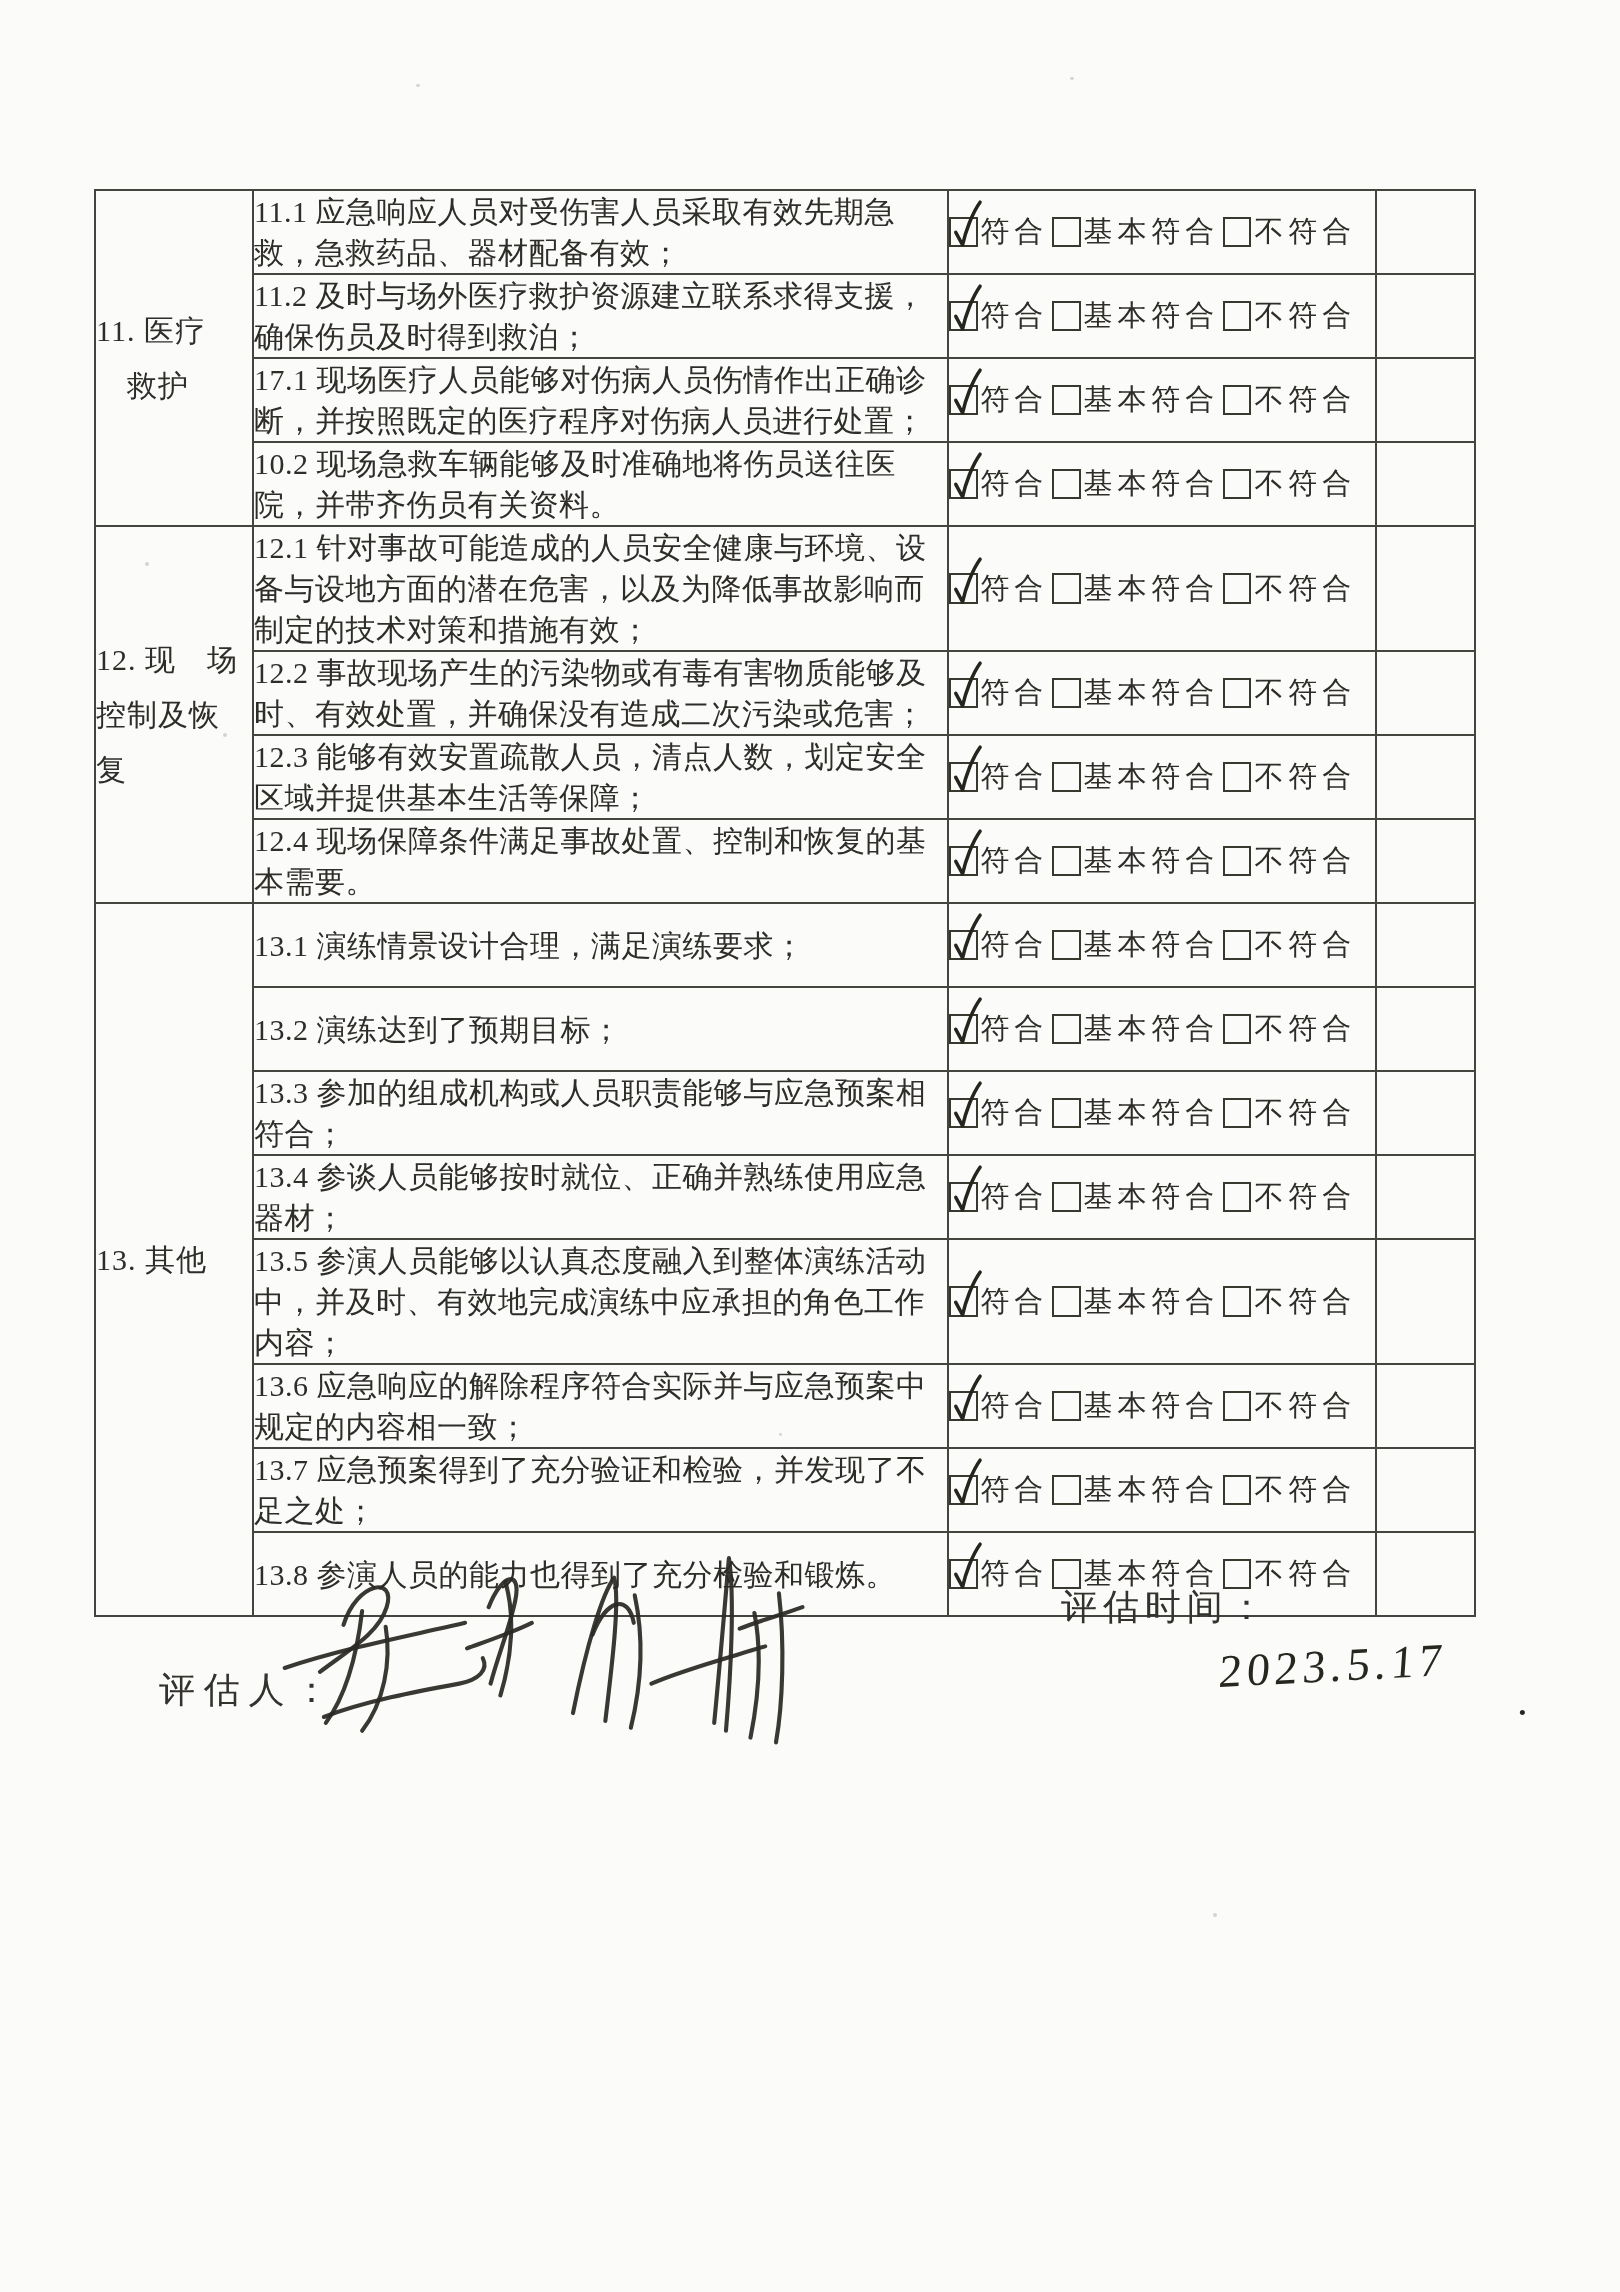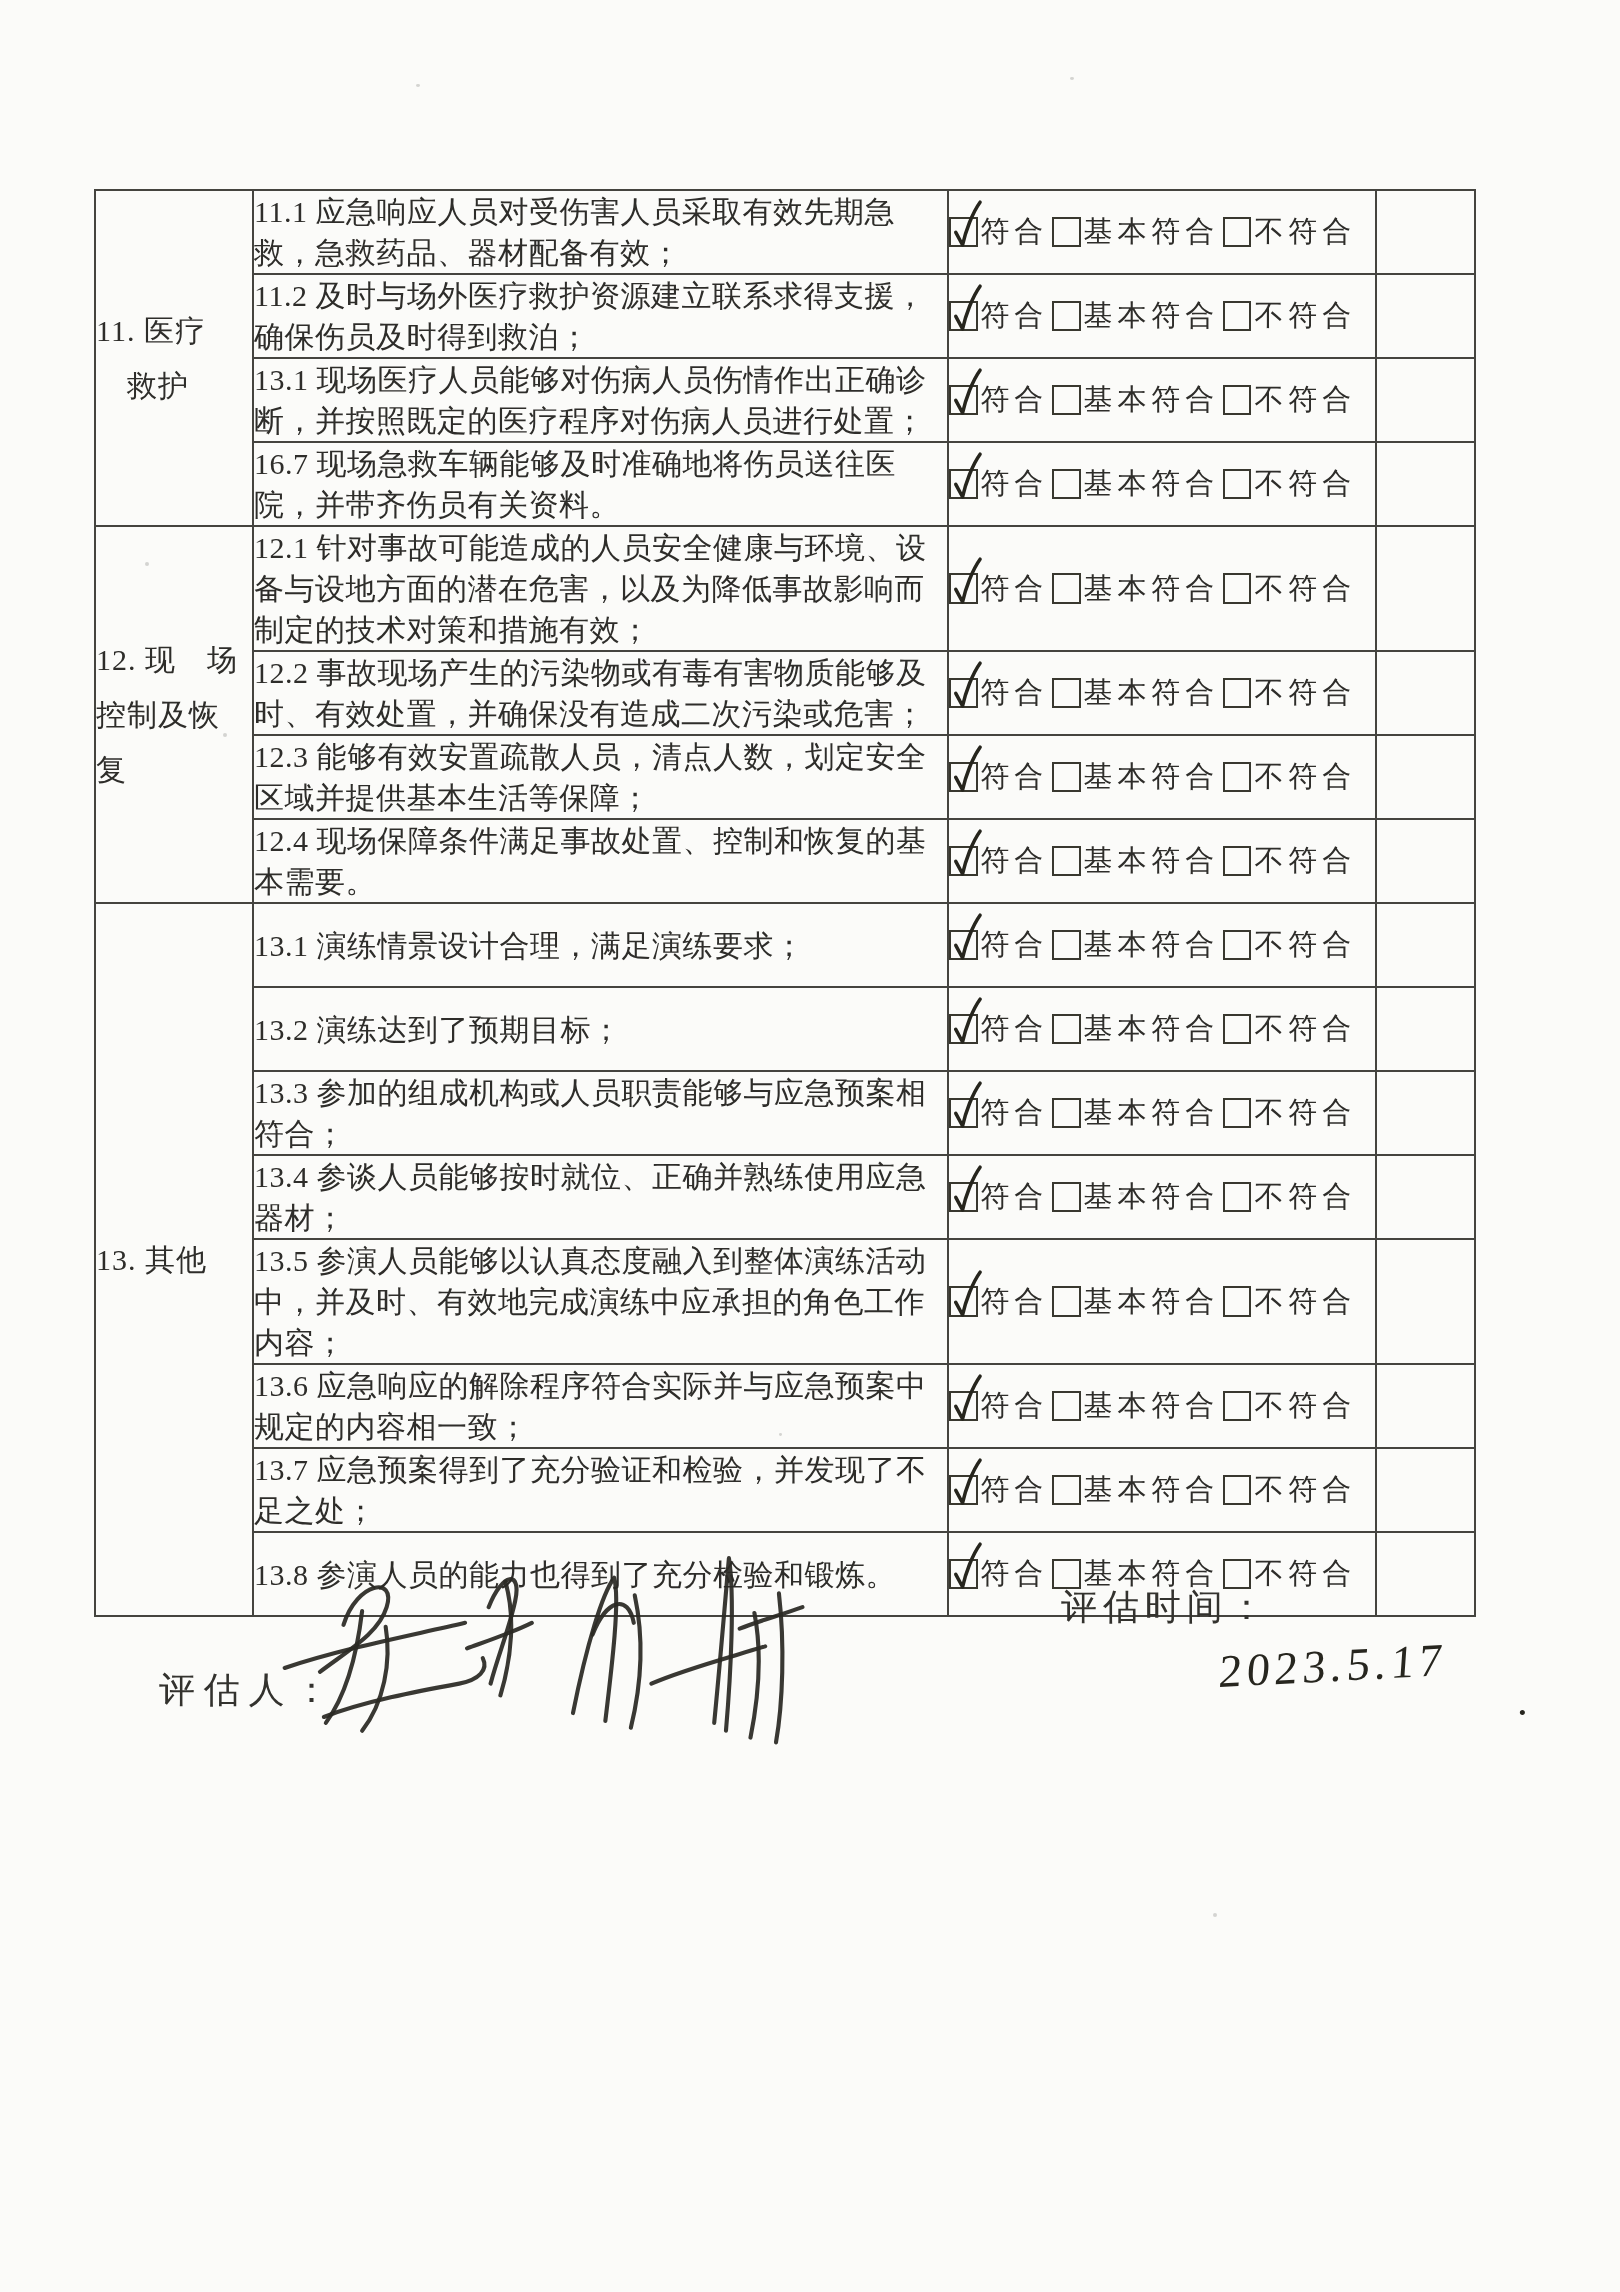--- a/index.html
+++ b/index.html
@@ -129,40 +129,40 @@
               <span class="cb-label">符合</span>
               <span class="cb-box"></span>
               <span class="cb-label">基本符合</span>
               <span class="cb-box"></span>
               <span class="cb-label">不符合</span>
             </div>
           </td>
           <td class="blank-cell"></td>
         </tr>
         <tr>
-          <td class="item-cell">13.1 现场医疗人员能够对伤病人员伤情作出正确诊
+          <td class="item-cell">17.1 现场医疗人员能够对伤病人员伤情作出正确诊
 断，并按照既定的医疗程序对伤病人员进行处置；</td>
           <td class="check-cell">
             <div class="cb-line">
               <span class="cb-box">
                 <svg class="tick" viewBox="0 0 36 56">
                   <path d="M8 34 L15 47 C18 33 25 14 33 3" fill="none" stroke="#26251d" stroke-width="3.6" stroke-linecap="round" stroke-linejoin="round"></path>
                 </svg>
               </span>
               <span class="cb-label">符合</span>
               <span class="cb-box"></span>
               <span class="cb-label">基本符合</span>
               <span class="cb-box"></span>
               <span class="cb-label">不符合</span>
             </div>
           </td>
           <td class="blank-cell"></td>
         </tr>
         <tr>
-          <td class="item-cell">16.7 现场急救车辆能够及时准确地将伤员送往医
+          <td class="item-cell">10.2 现场急救车辆能够及时准确地将伤员送往医
 院，并带齐伤员有关资料。</td>
           <td class="check-cell">
             <div class="cb-line">
               <span class="cb-box">
                 <svg class="tick" viewBox="0 0 36 56">
                   <path d="M8 34 L15 47 C18 33 25 14 33 3" fill="none" stroke="#26251d" stroke-width="3.6" stroke-linecap="round" stroke-linejoin="round"></path>
                 </svg>
               </span>
               <span class="cb-label">符合</span>
               <span class="cb-box"></span>

